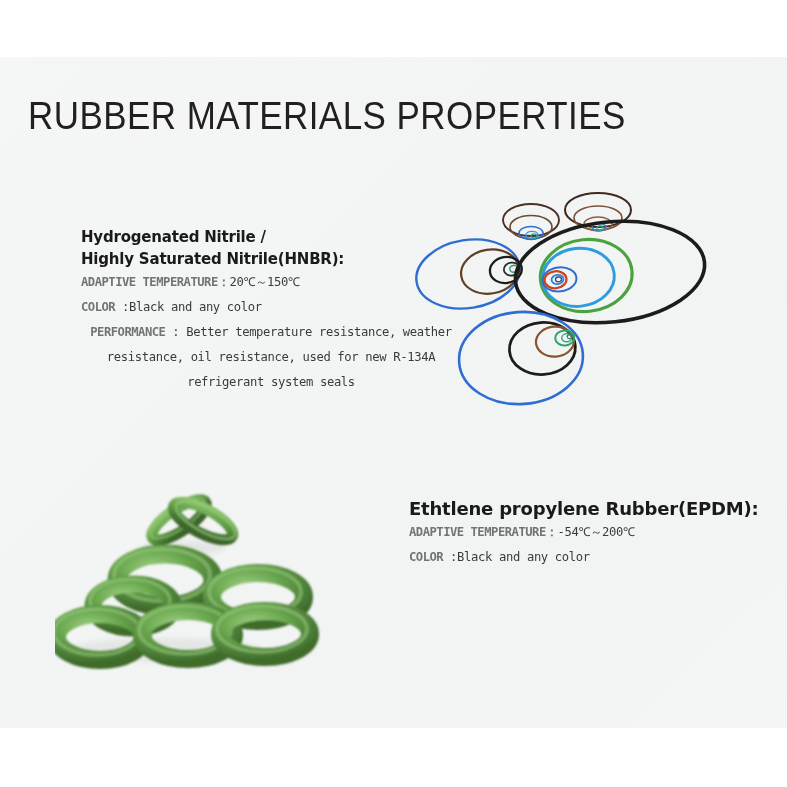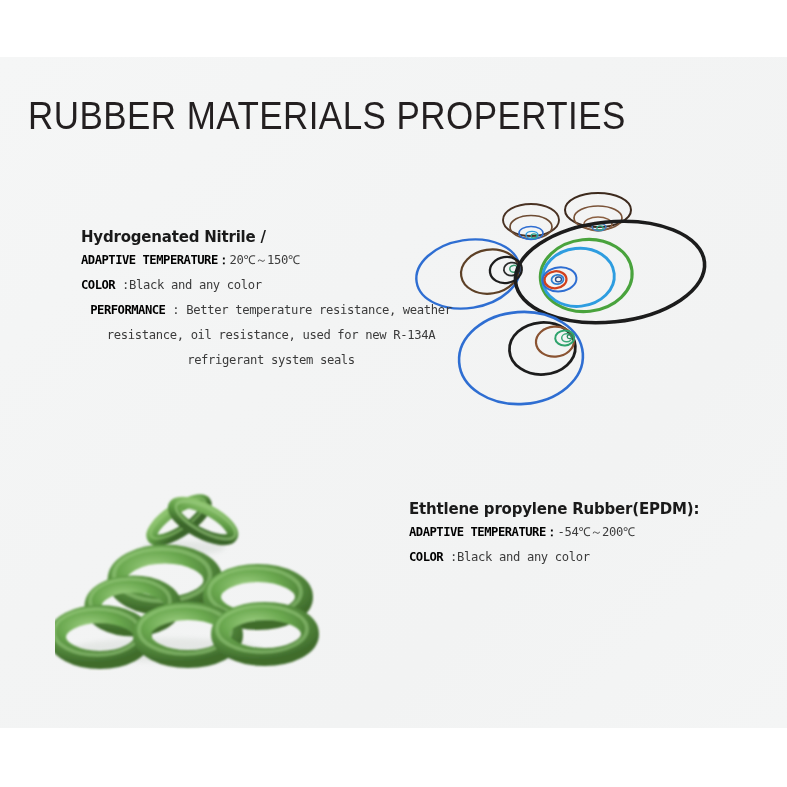--- a/index.html
+++ b/index.html
@@ -49,38 +49,38 @@
     white-space: nowrap;
   }
 
   
   .block { position: absolute; }
 
   .block h3 {
     margin: 0;
     font-family: "DejaVu Sans", sans-serif;
     font-weight: bold;
-    font-size: 15px;
+    font-size: 18px;
     line-height: 22px;
     color: #1a1a1a;
     letter-spacing: -0.2px;
     white-space: nowrap;
   }
 
   .block p {
     margin: 0;
     font-family: "DejaVu Sans Mono", "Liberation Mono", monospace;
     font-size: 12.2px;
     line-height: 25px;
     color: #3b3b3b;
     white-space: nowrap;
     letter-spacing: -0.35px;
   }
   .block p.wrap { white-space: normal; text-align: center; }
-  .lbl { font-weight: bold; color: #000000; letter-spacing: -0.5px; }
+  .lbl { font-weight: bold; color: #737373; letter-spacing: -0.5px; }
 
   #block-hnbr { left: 40px; top: 226px; width: 380px; margin-left: 41px; }
   #block-hnbr h3 { font-size: 15px; }
   #block-epdm { left: 409px; top: 498px; width: 370px; }
 
   
   #rings-cluster {
     position: absolute;
     left: 395px;
     top: 172px;
@@ -233,20 +233,21 @@
         <g>
           <ellipse cx="210" cy="169" rx="45" ry="23" fill="none" stroke="url(#gtube)" stroke-width="18"></ellipse>
           <ellipse cx="207" cy="164" rx="45" ry="23" fill="none" stroke="#9ed083" stroke-width="3.6" opacity="0.5"></ellipse>
         </g>
       </g>
     </svg>
   </div>
 
   <div class="block" id="block-hnbr">
     <h3>Hydrogenated Nitrile /</h3>
+    <h3>Highly Saturated Nitrile(HNBR):</h3>
     <p>
       <span class="lbl">ADAPTIVE  TEMPERATURE：</span><span>20℃～150℃</span>
     </p>
     <p>
       <span class="lbl">COLOR </span><span>:Black and any color</span>
     </p>
     <p class="wrap">
       <span class="lbl">PERFORMANCE </span><span>: Better temperature resistance, weather resistance, oil resistance, used for new R-134A refrigerant system seals</span>
     </p>
   </div>

